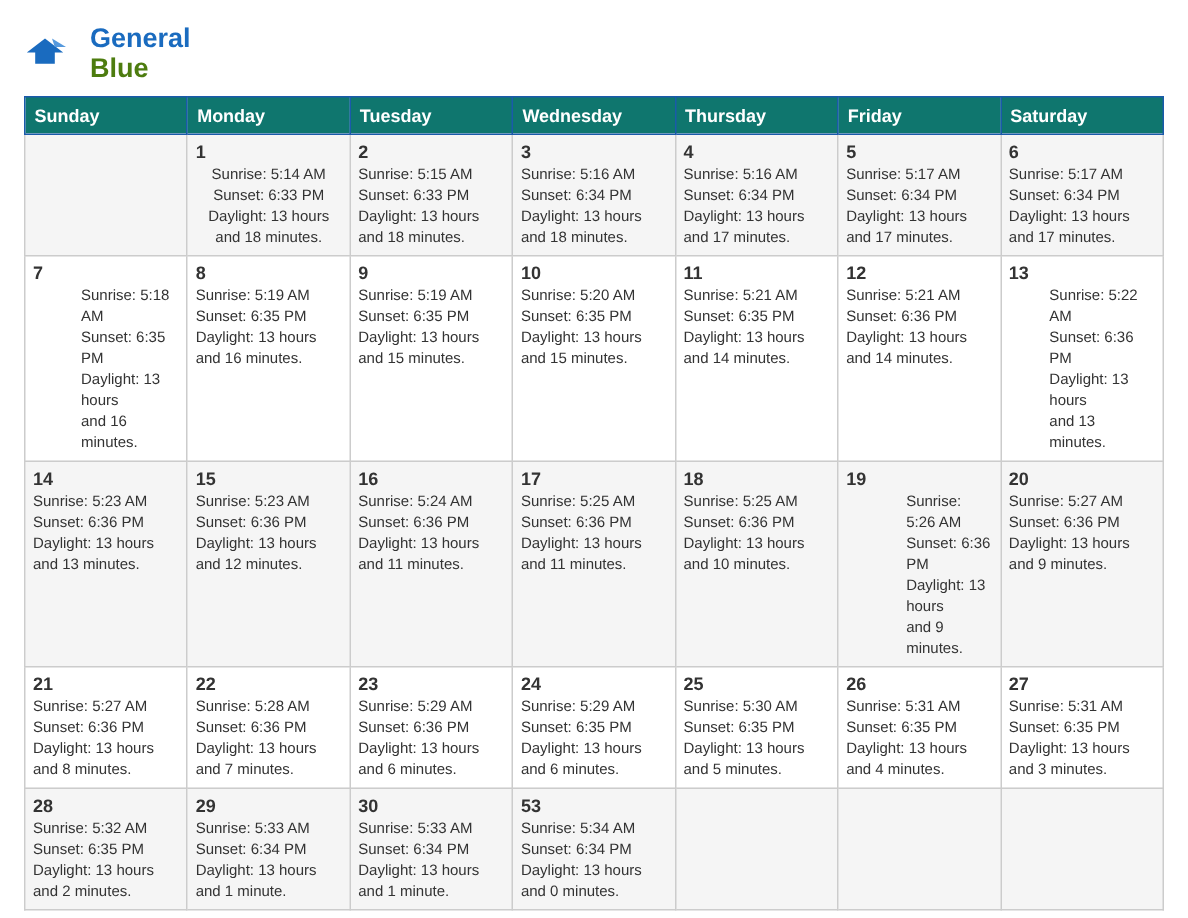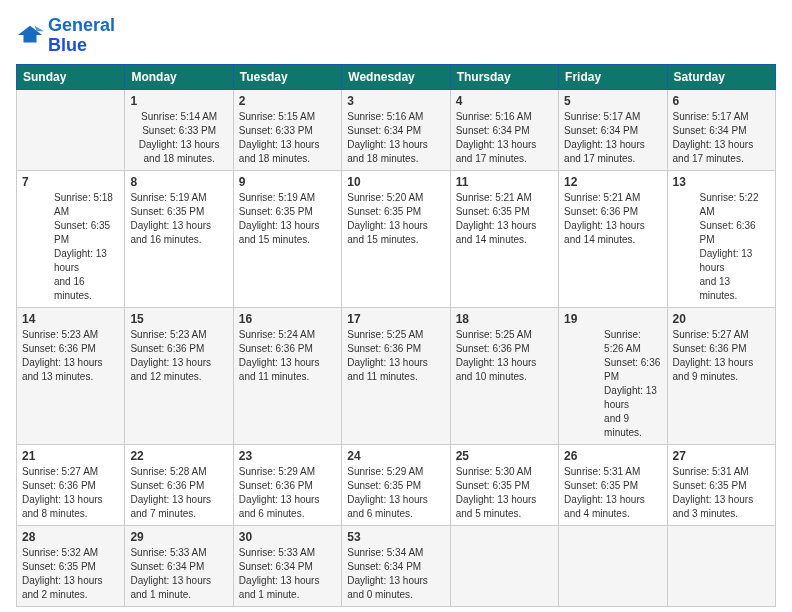--- a/index.html
+++ b/index.html
@@ -12,21 +12,21 @@
     }
     .header {
       display: flex;
       justify-content: space-between;
       align-items: flex-start;
       margin-bottom: 8px;
     }
     .logo {
       display: flex;
       align-items: center;
-      gap: 4px;
+      gap: 16px;
     }
     .logo-text {
       font-size: 18px;
       font-weight: bold;
       color: #333;
       line-height: 1.1;
     }
     .logo-text span {
       color: #1a6bbf;
     }
@@ -93,21 +93,21 @@
 <body>
 
 <div class="header">
   <div class="logo">
     <svg class="logo-bird" viewBox="0 0 30 30">
       <polygon points="15,4 28,14 22,14 22,22 8,22 8,14 2,14" fill="#1a6bbf"></polygon>
       <polygon points="20,4 30,10 22,10" fill="#5599dd"></polygon>
     </svg>
     <div class="logo-text">
       <div><span>General</span></div>
-      <div><span style="color:#1d4ed8">Blue</span></div>
+      <div><span style="color:#4d7c0f">Blue</span></div>
     </div>
   </div>
   <div class="title-block">
     <div class="month-title"></div>
     <div class="subtitle"></div>
   </div>
 </div>
 
 <table>
   <thead>

